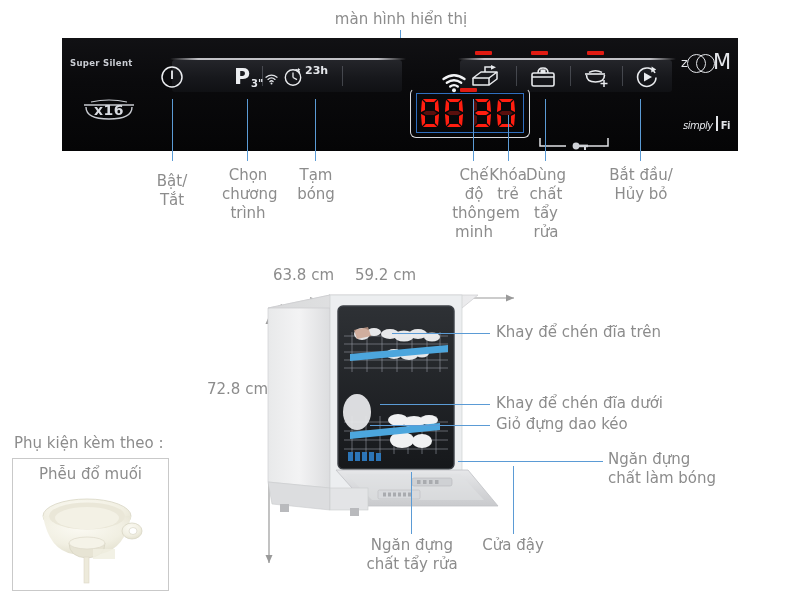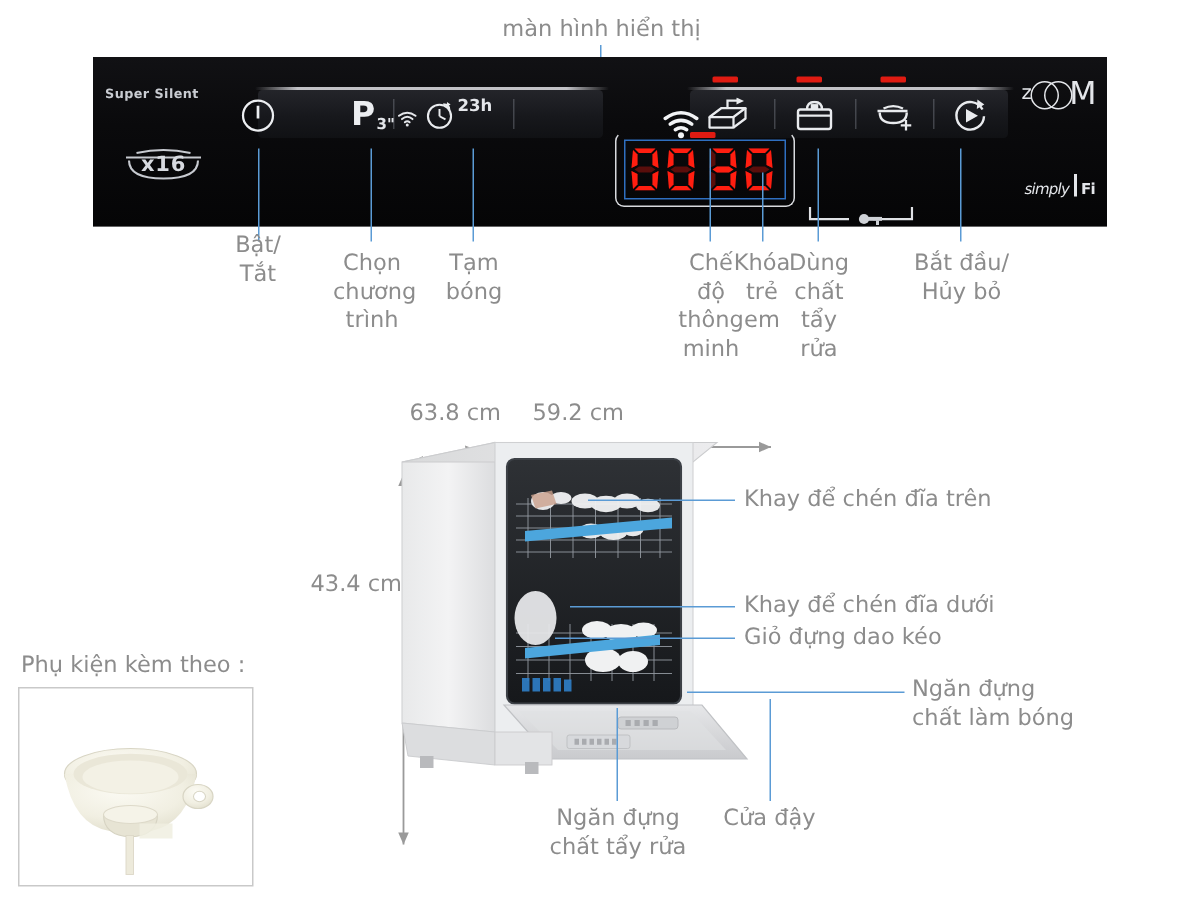--- a/index.html
+++ b/index.html
@@ -350,21 +350,21 @@
 </div>
 
 <div class="cline v" style="left:172px;top:99px;height:62px;"></div>
 <div class="cline v" style="left:247px;top:99px;height:62px;"></div>
 <div class="cline v" style="left:315px;top:99px;height:62px;"></div>
 <div class="cline v" style="left:473px;top:99px;height:62px;"></div>
 <div class="cline v" style="left:508px;top:115px;height:46px;"></div>
 <div class="cline v" style="left:545px;top:99px;height:62px;"></div>
 <div class="cline v" style="left:640px;top:99px;height:62px;"></div>
 
-<div class="callout" style="left:142px;top:154px;width:60px;">Bật/
+<div class="callout" style="left:142px;top:172px;width:60px;">Bật/
 Tắt</div>
 <div class="callout" style="left:222px;top:166px;width:52px;">Chọn
 chương
 trình</div>
 <div class="callout" style="left:292px;top:166px;width:48px;">Tạm
 bóng</div>
 <div class="callout" style="left:450px;top:166px;width:48px;">Chế
 độ
 thông
 minh</div>
@@ -373,21 +373,21 @@
 em</div>
 <div class="callout" style="left:524px;top:166px;width:44px;">Dùng
 chất
 tẩy
 rửa</div>
 <div class="callout" style="left:598px;top:166px;width:86px;">Bắt đầu/
 Hủy bỏ</div>
 
 <div class="dimtxt" style="left:273px;top:266px;">63.8 cm</div>
 <div class="dimtxt" style="left:355px;top:266px;">59.2 cm</div>
-<div class="dimtxt" style="left:207px;top:380px;">43.4 cm</div>
+<div class="dimtxt" style="left:207px;top:380px;">72.8 cm</div>
 
 <svg class="abs" style="left:260px;top:286px;" width="270" height="280">
 
   <line x1="14" y1="22" x2="58" y2="14" stroke="#9a9a9a" stroke-width="1.2"></line>
   <polygon points="14,22 22,18 21,25" fill="#9a9a9a"></polygon>
   <polygon points="58,14 50,11 51,18" fill="#9a9a9a"></polygon>
 
   <line x1="62" y1="12" x2="254" y2="12" stroke="#9a9a9a" stroke-width="1.2"></line>
   <polygon points="62,12 70,8.5 70,15.5" fill="#9a9a9a"></polygon>
   <polygon points="254,12 246,8.5 246,15.5" fill="#9a9a9a"></polygon>
@@ -527,20 +527,21 @@
 <div class="callout left" style="left:496px;top:394px;width:230px;">Khay để chén đĩa dưới</div>
 <div class="callout left" style="left:496px;top:415px;width:230px;">Giỏ đựng dao kéo</div>
 <div class="callout left" style="left:608px;top:450px;width:170px;">Ngăn đựng
 chất làm bóng</div>
 <div class="callout" style="left:353px;top:536px;width:118px;">Ngăn đựng
 chất tẩy rửa</div>
 <div class="callout" style="left:473px;top:536px;width:80px;">Cửa đậy</div>
 
 <div id="acctitle">Phụ kiện kèm theo :</div>
 <div id="accbox">
+  <div id="accinner">Phễu đổ muối</div>
   <svg style="position:absolute;left:18px;top:32px;" width="120" height="95" viewBox="0 0 120 95">
     <defs>
       <radialGradient id="fg" cx="0.42" cy="0.3" r="0.8">
         <stop offset="0" stop-color="#fbfaf3"></stop>
           <stop offset="0.6" stop-color="#f1efe2"></stop>
           <stop offset="1" stop-color="#e0ddcb"></stop>
       </radialGradient>
     </defs>
     <ellipse cx="56" cy="25" rx="44" ry="17" fill="url(#fg)" stroke="#d8d5c4" stroke-width="0.8"></ellipse>
     <path d="M12 25 q6 34 30 38 l28 0 q24 -5 30 -38 z" fill="url(#fg)"></path>

